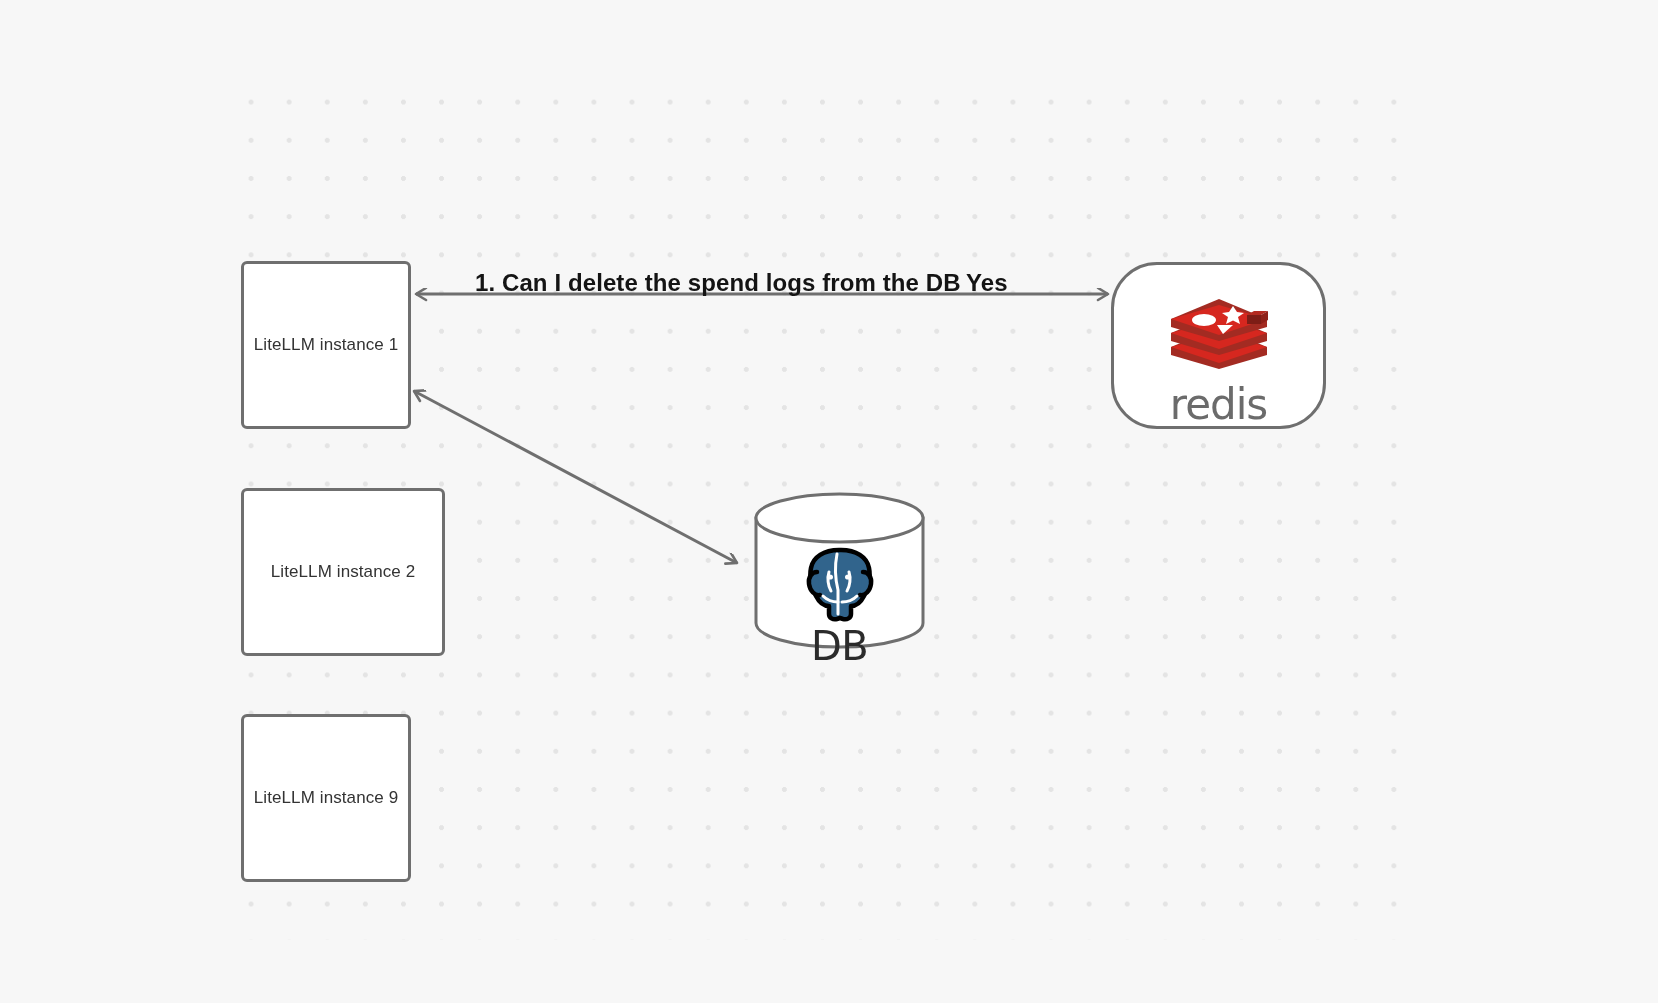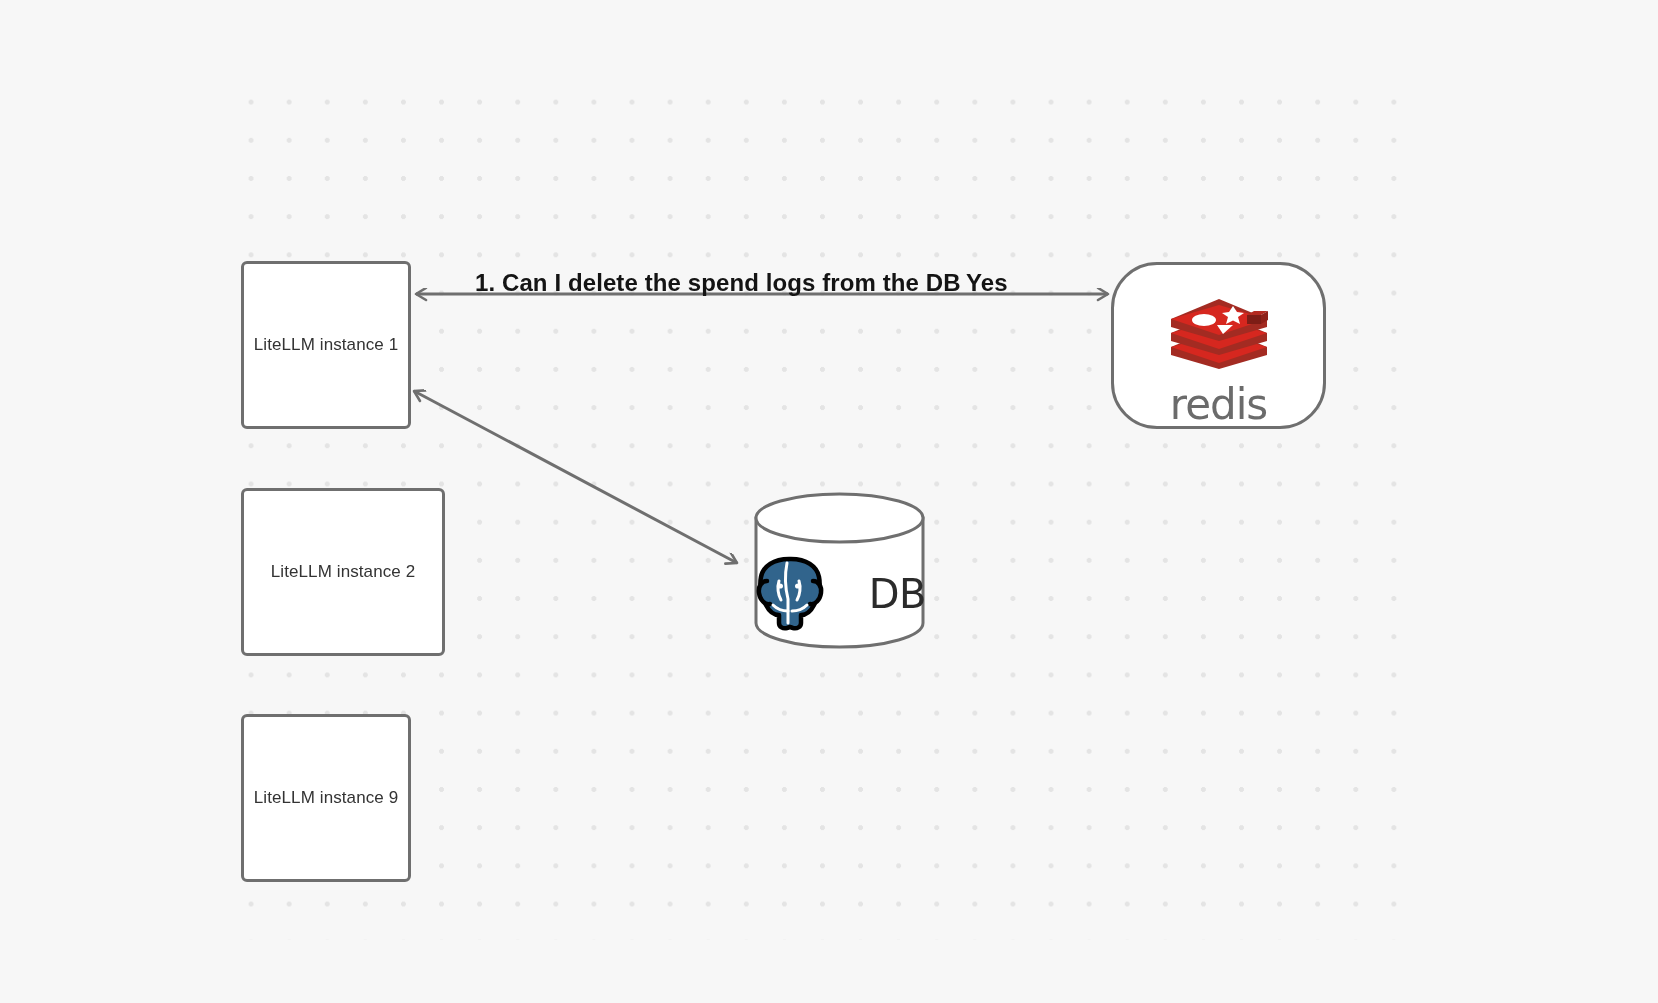--- a/index.html
+++ b/index.html
@@ -92,22 +92,23 @@
   }
   #db-cyl-svg { position: absolute; left: 0; top: 0; }
   #db-inner {
     position: absolute;
     left: 0;
     top: 52px;
     width: 173px;
     height: 100px;
     display: flex;
     align-items: center;
-    justify-content: space-between;
-    gap: 8px;
+    justify-content: flex-start;
+    gap: 0px;
+    flex-direction: column;
   }
   #db-text {
     font-family: "DejaVu Sans", sans-serif;
     font-size: 40px;
     font-weight: 400;
     color: #2b2b2b;
     line-height: 1;
     letter-spacing: -0.5px;
   }
 

